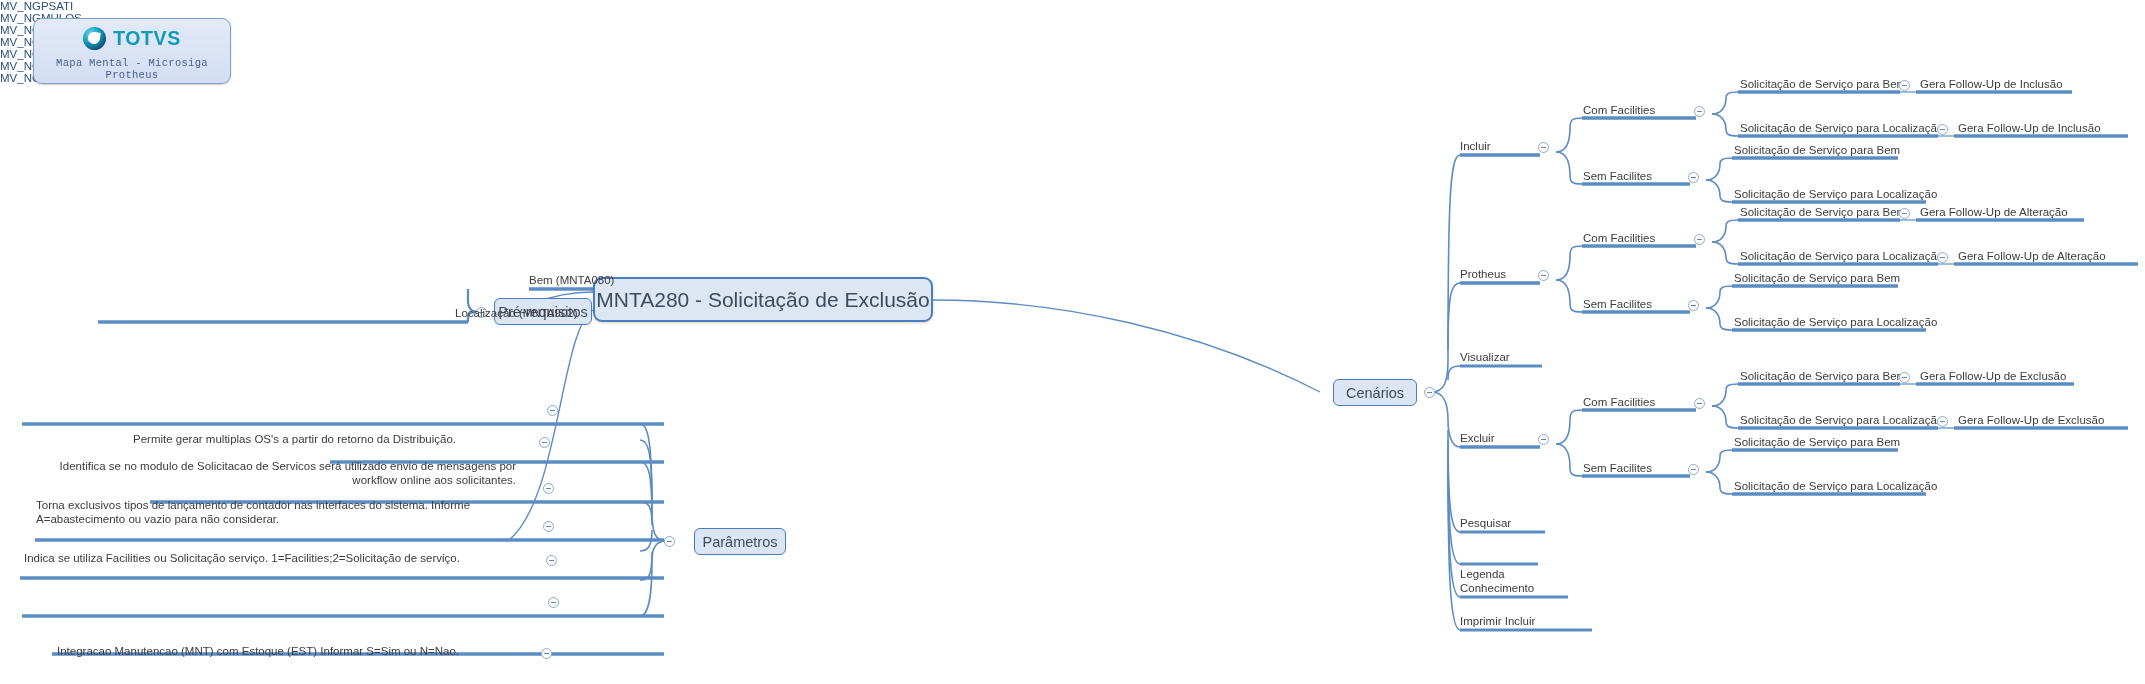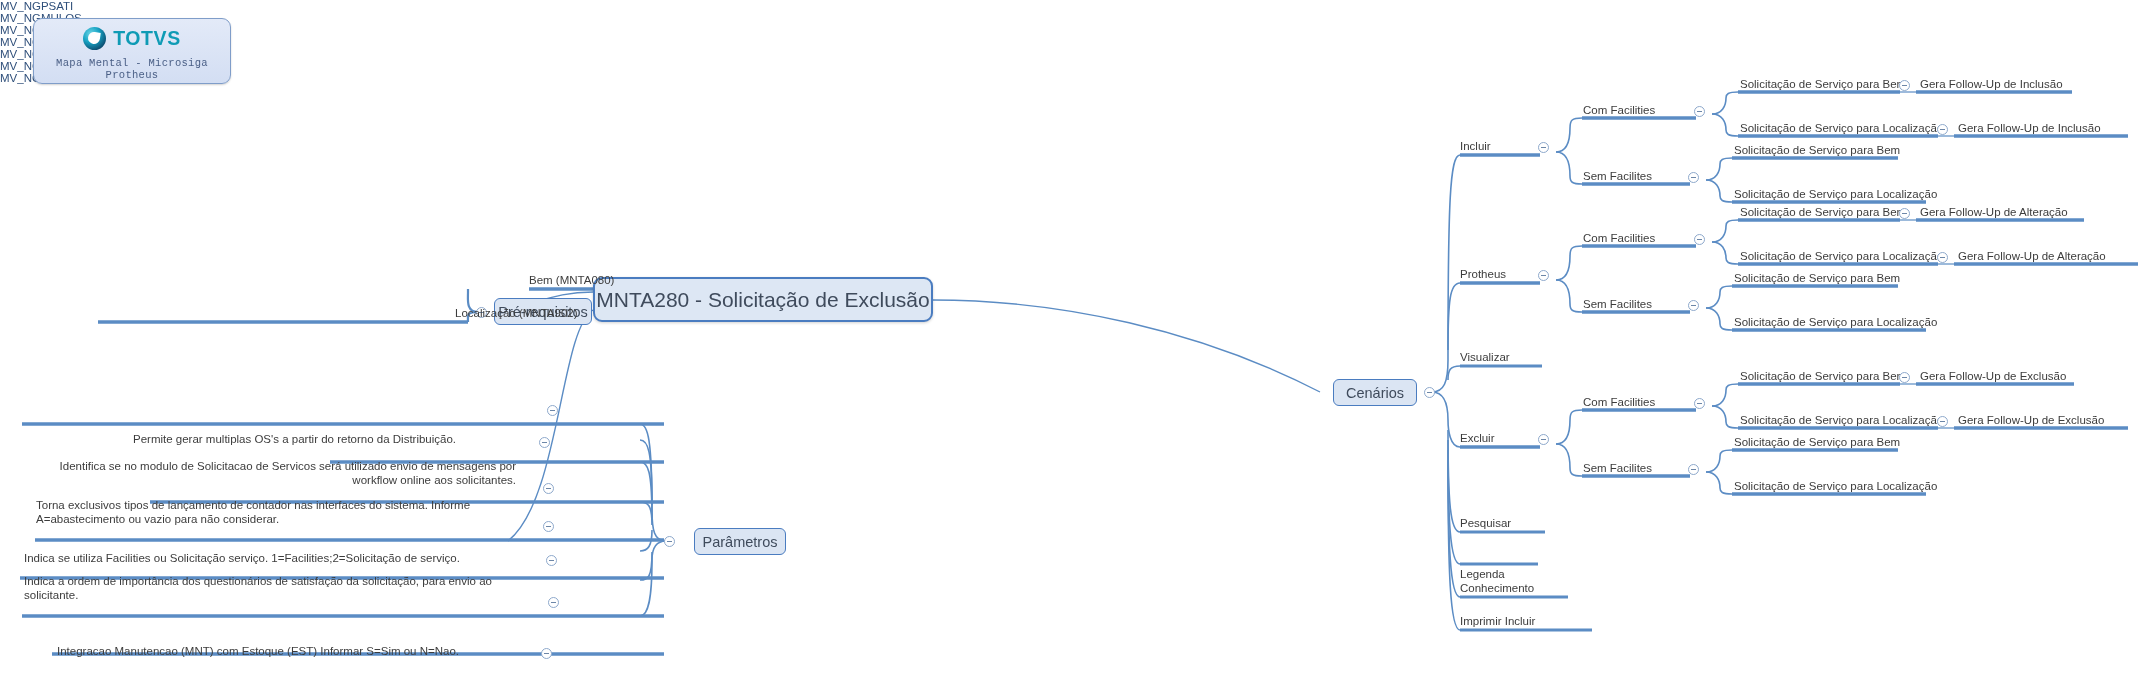--- a/index.html
+++ b/index.html
@@ -178,21 +178,20 @@
   <div class="mono" style="left:566px;top:478px;">MV_NGSSWRK</div>
 
   <div class="lf wrap" style="left:36px;top:499px;width:480px;">Torna exclusivos tipos de lançamento de contador  nas interfaces do sistema. Informe A=abastecimento ou vazio para não considerar.</div>
   <div class="tg" style="left:543px;top:521px;"></div>
   <div class="mono" style="left:566px;top:516px;">MV_NGLANEX</div>
 
   <div class="lf" style="left:24px;top:552px;">Indica se utiliza Facilities ou Solicitação  serviço. 1=Facilities;2=Solicitação de serviço.</div>
   <div class="tg" style="left:546px;top:555px;"></div>
   <div class="mono" style="left:569px;top:550px;">MV_NG1FAC</div>
 
-  <div class="lf wrap" style="left:24px;top:575px;width:490px;">Indica a ordem de importância dos questionários de satisfação da solicitação, para envio ao solicitante.</div>
   <div class="tg" style="left:548px;top:597px;"></div>
   <div class="mono" style="left:571px;top:592px;">MV_NGPESST</div>
 
   <div class="lf" style="left:57px;top:645px;">Integracao Manutencao (MNT) com Estoque (EST) Informar S=Sim ou N=Nao.</div>
   <div class="tg" style="left:541px;top:648px;"></div>
   <div class="mono" style="left:564px;top:643px;">MV_NGMNTES</div>
 
   <div class="box mid" style="left:1333px;top:379px;width:84px;">Cenários</div>
   <div class="tg" style="left:1424px;top:387px;"></div>
 

